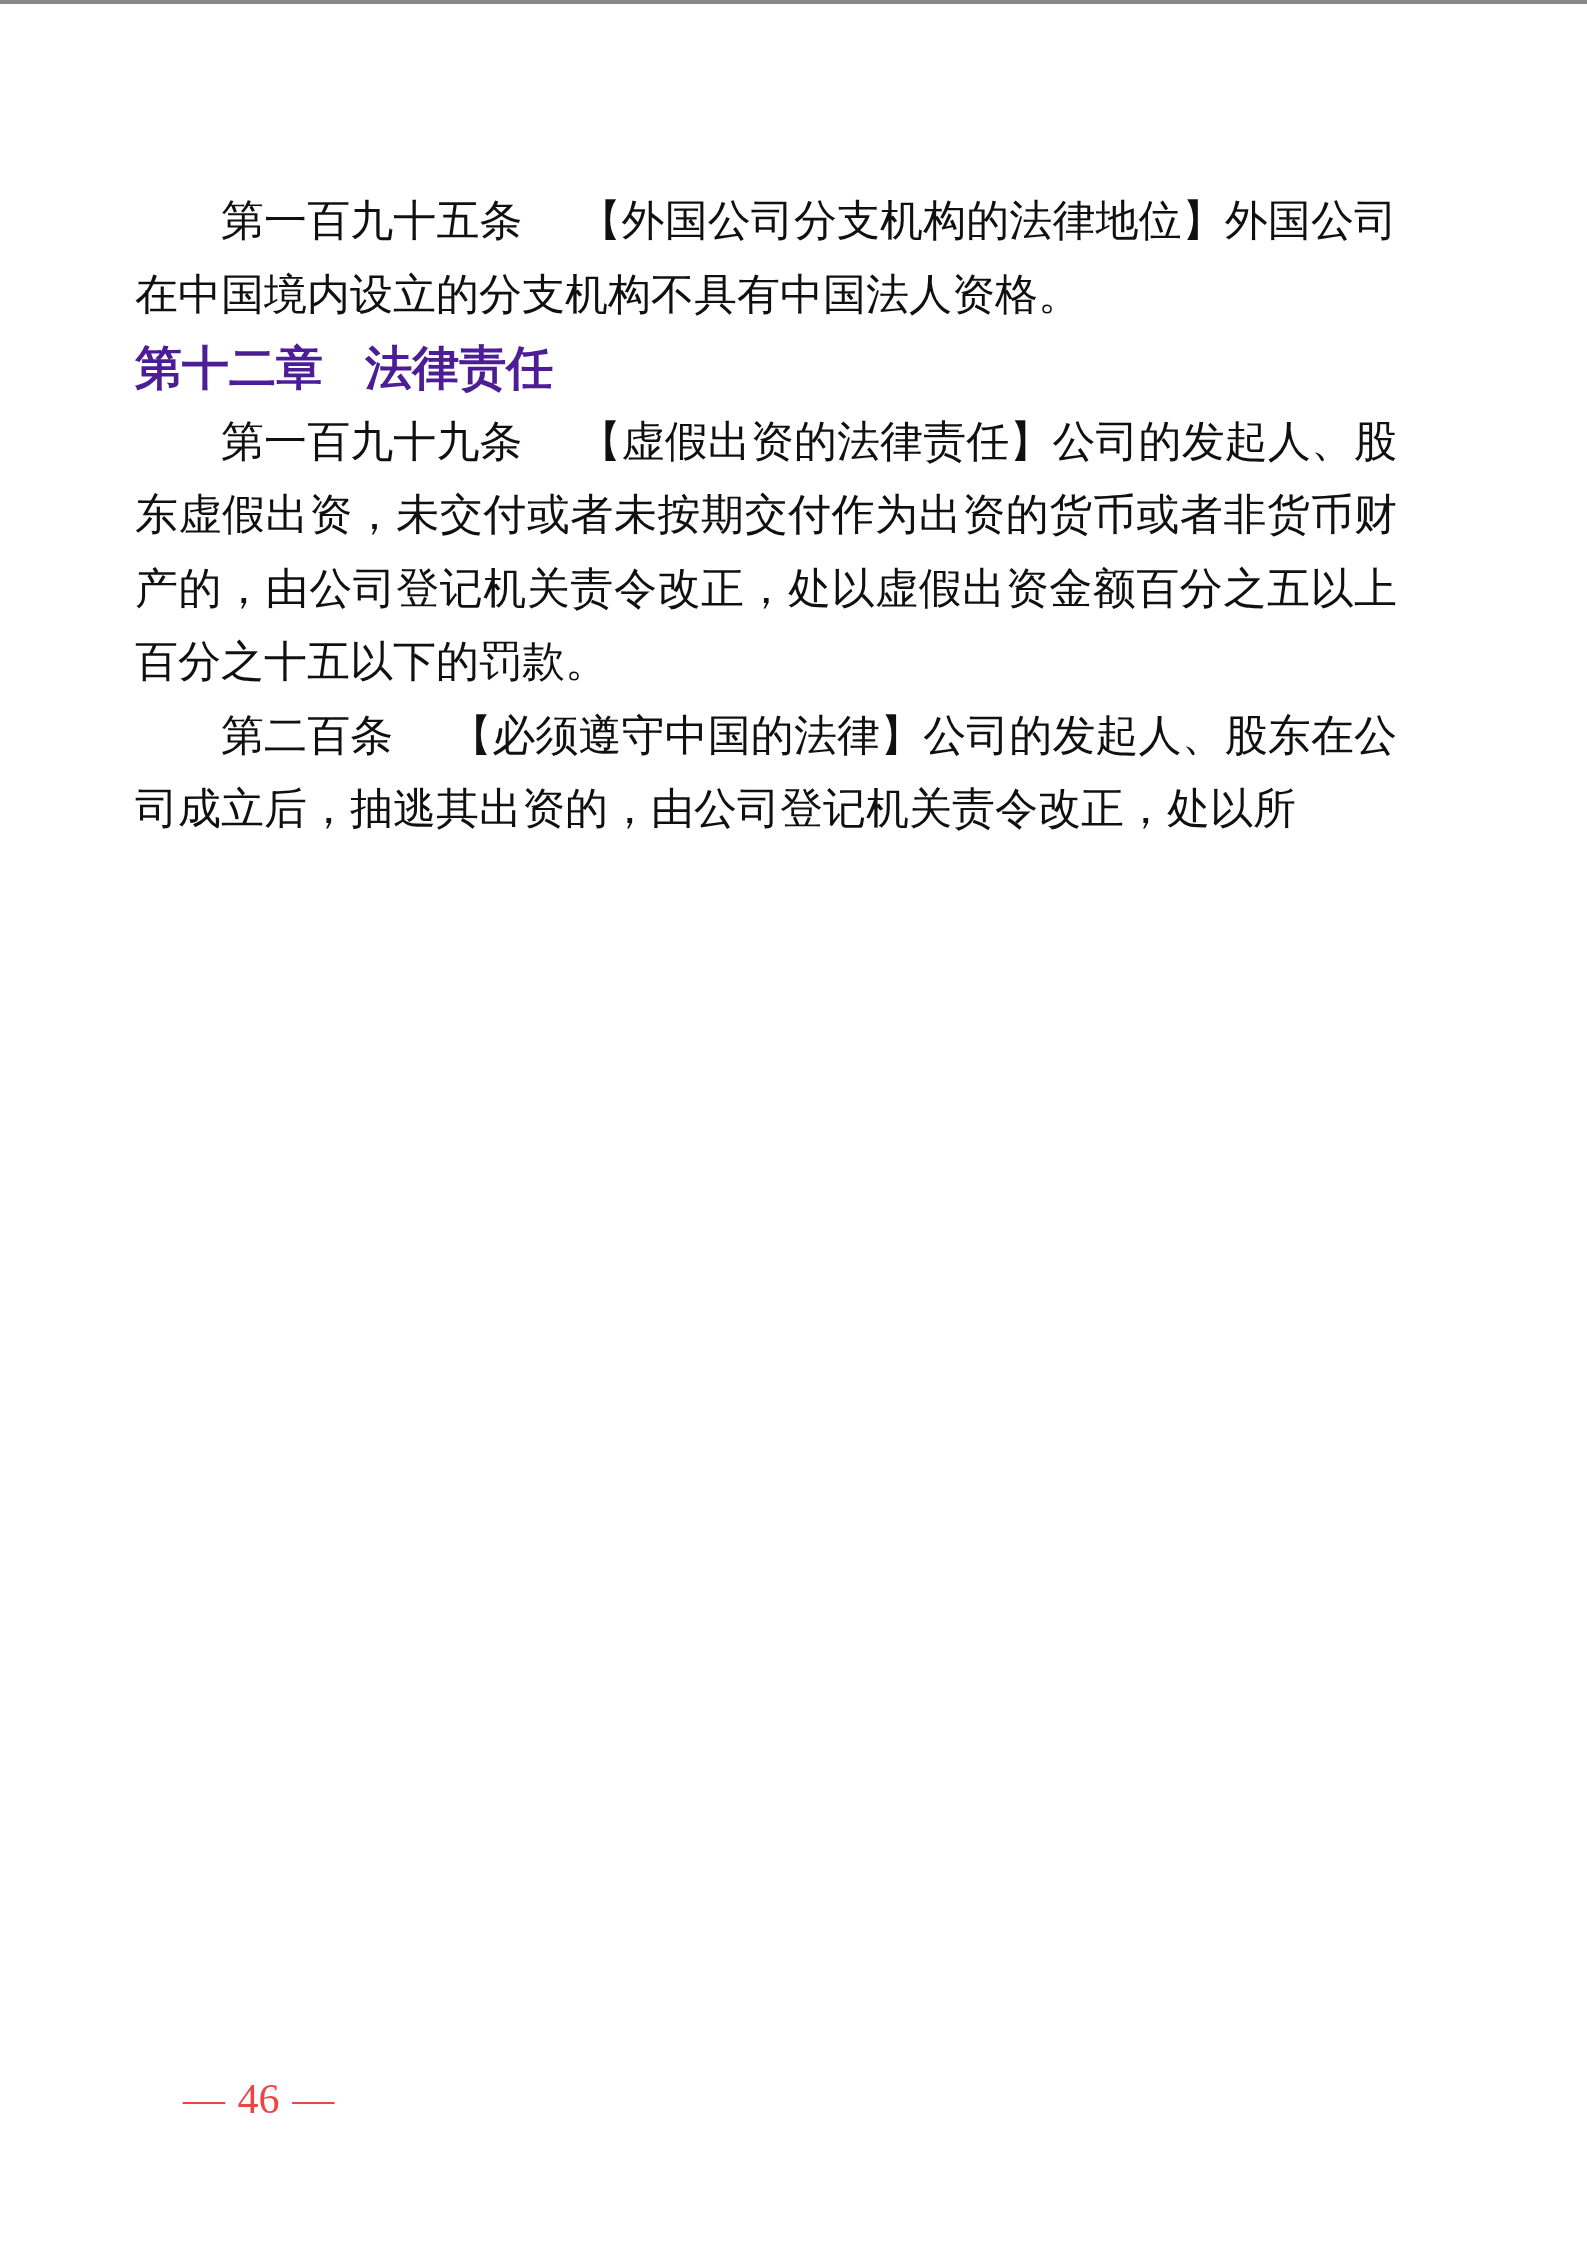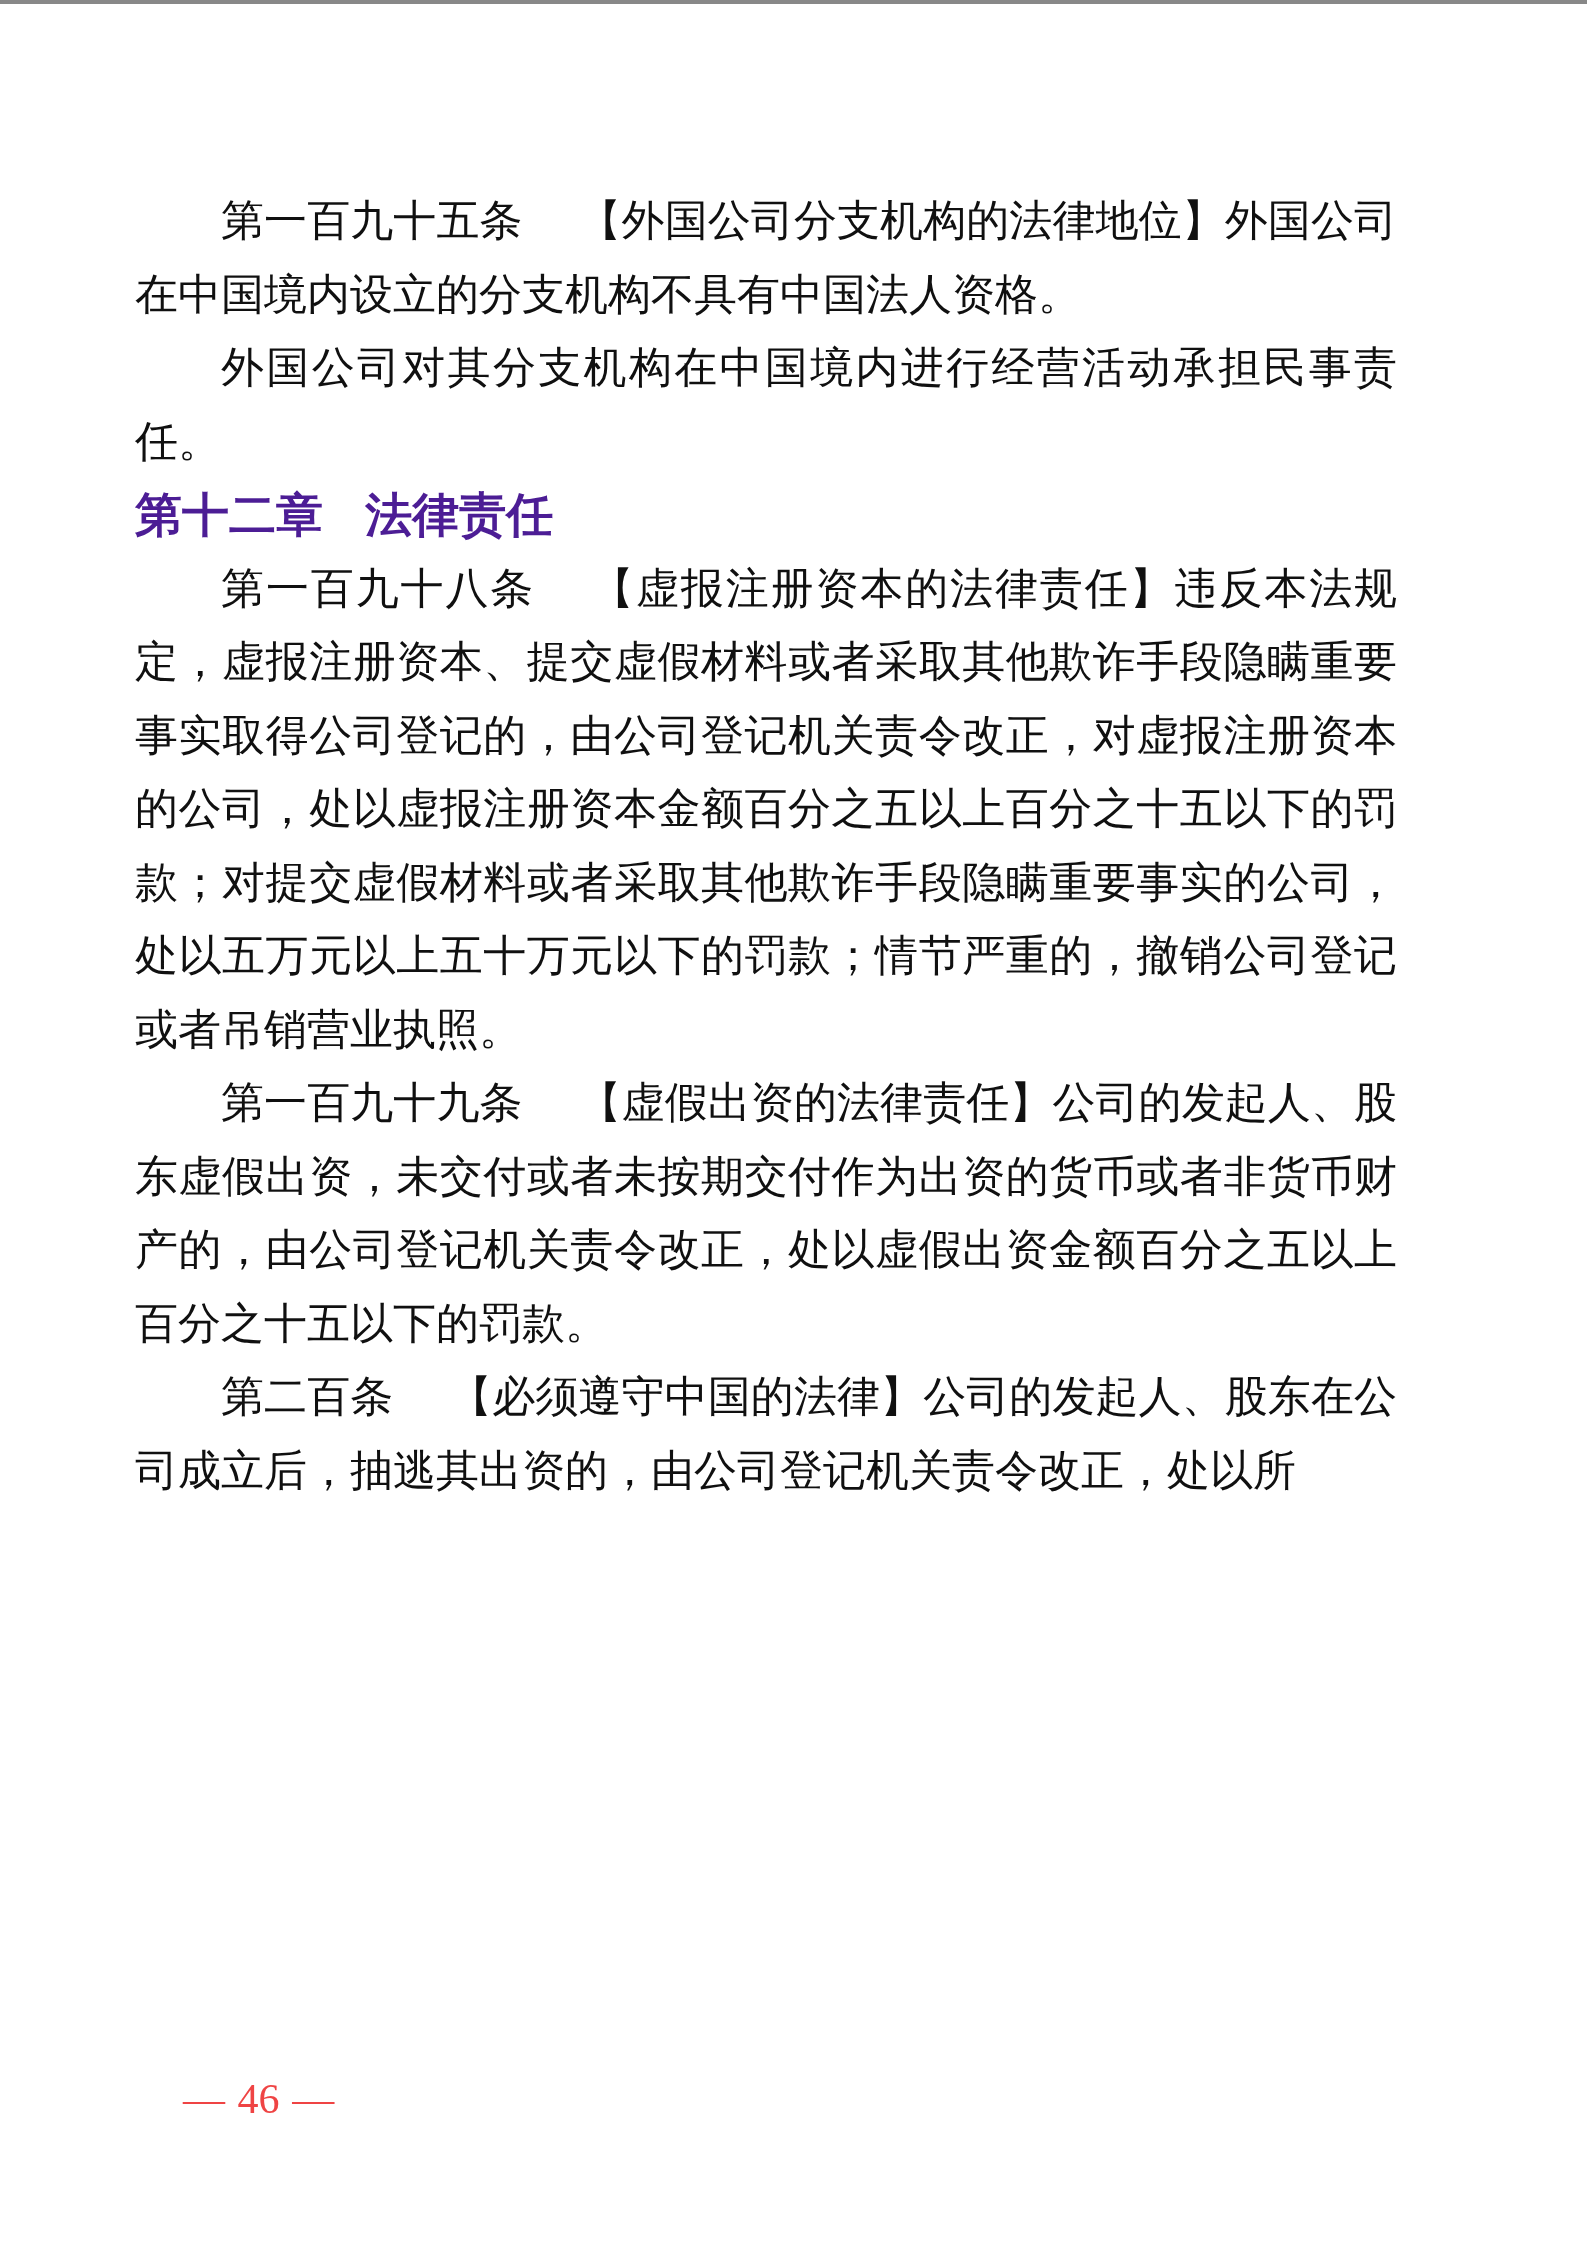--- a/index.html
+++ b/index.html
@@ -51,27 +51,25 @@
 </style>
 </head>
 <body>
 
 <div class="page">
 
   <main class="text-block">
 
     <p class="para"><span class="art-num">第一百九十五条</span><span class="art-title">【外国公司分支机构的法律地位】</span><span class="art-body">外国公司在中国境内设立的分支机构不具有中国法人资格。</span></p>
 
-    <p class="para"><span class="art-body">外国公司对其分支机构在中国境内进行经营活动承担民事责任。</span></p>
 
 
 
     <h2 class="chapter"><span class="chapter-number">第十二章</span><span class="chapter-title">法律责任</span></h2>
 
-    <p class="para"><span class="art-num">第一百九十八条</span><span class="art-title">【虚报注册资本的法律责任】</span><span class="art-body">违反本法规定，虚报注册资本、提交虚假材料或者采取其他欺诈手段隐瞒重要事实取得公司登记的，由公司登记机关责令改正，对虚报注册资本的公司，处以虚报注册资本金额百分之五以上百分之十五以下的罚款；对提交虚假材料或者采取其他欺诈手段隐瞒重要事实的公司，处以五万元以上五十万元以下的罚款；情节严重的，撤销公司登记或者吊销营业执照。</span></p>
 
     <p class="para"><span class="art-num">第一百九十九条</span><span class="art-title">【虚假出资的法律责任】</span><span class="art-body">公司的发起人、股东虚假出资，未交付或者未按期交付作为出资的货币或者非货币财产的，由公司登记机关责令改正，处以虚假出资金额百分之五以上百分之十五以下的罚款。</span></p>
 
     <p class="para"><span class="art-num">第二百条</span><span class="art-title">【必须遵守中国的法律】</span><span class="art-body">公司的发起人、股东在公司成立后，抽逃其出资的，由公司登记机关责令改正，处以所</span></p>
 
   </main>
 
   <footer class="footer"><span class="dash">—</span><span class="pagenum">46</span><span class="dash">—</span></footer>
 
 </div>

